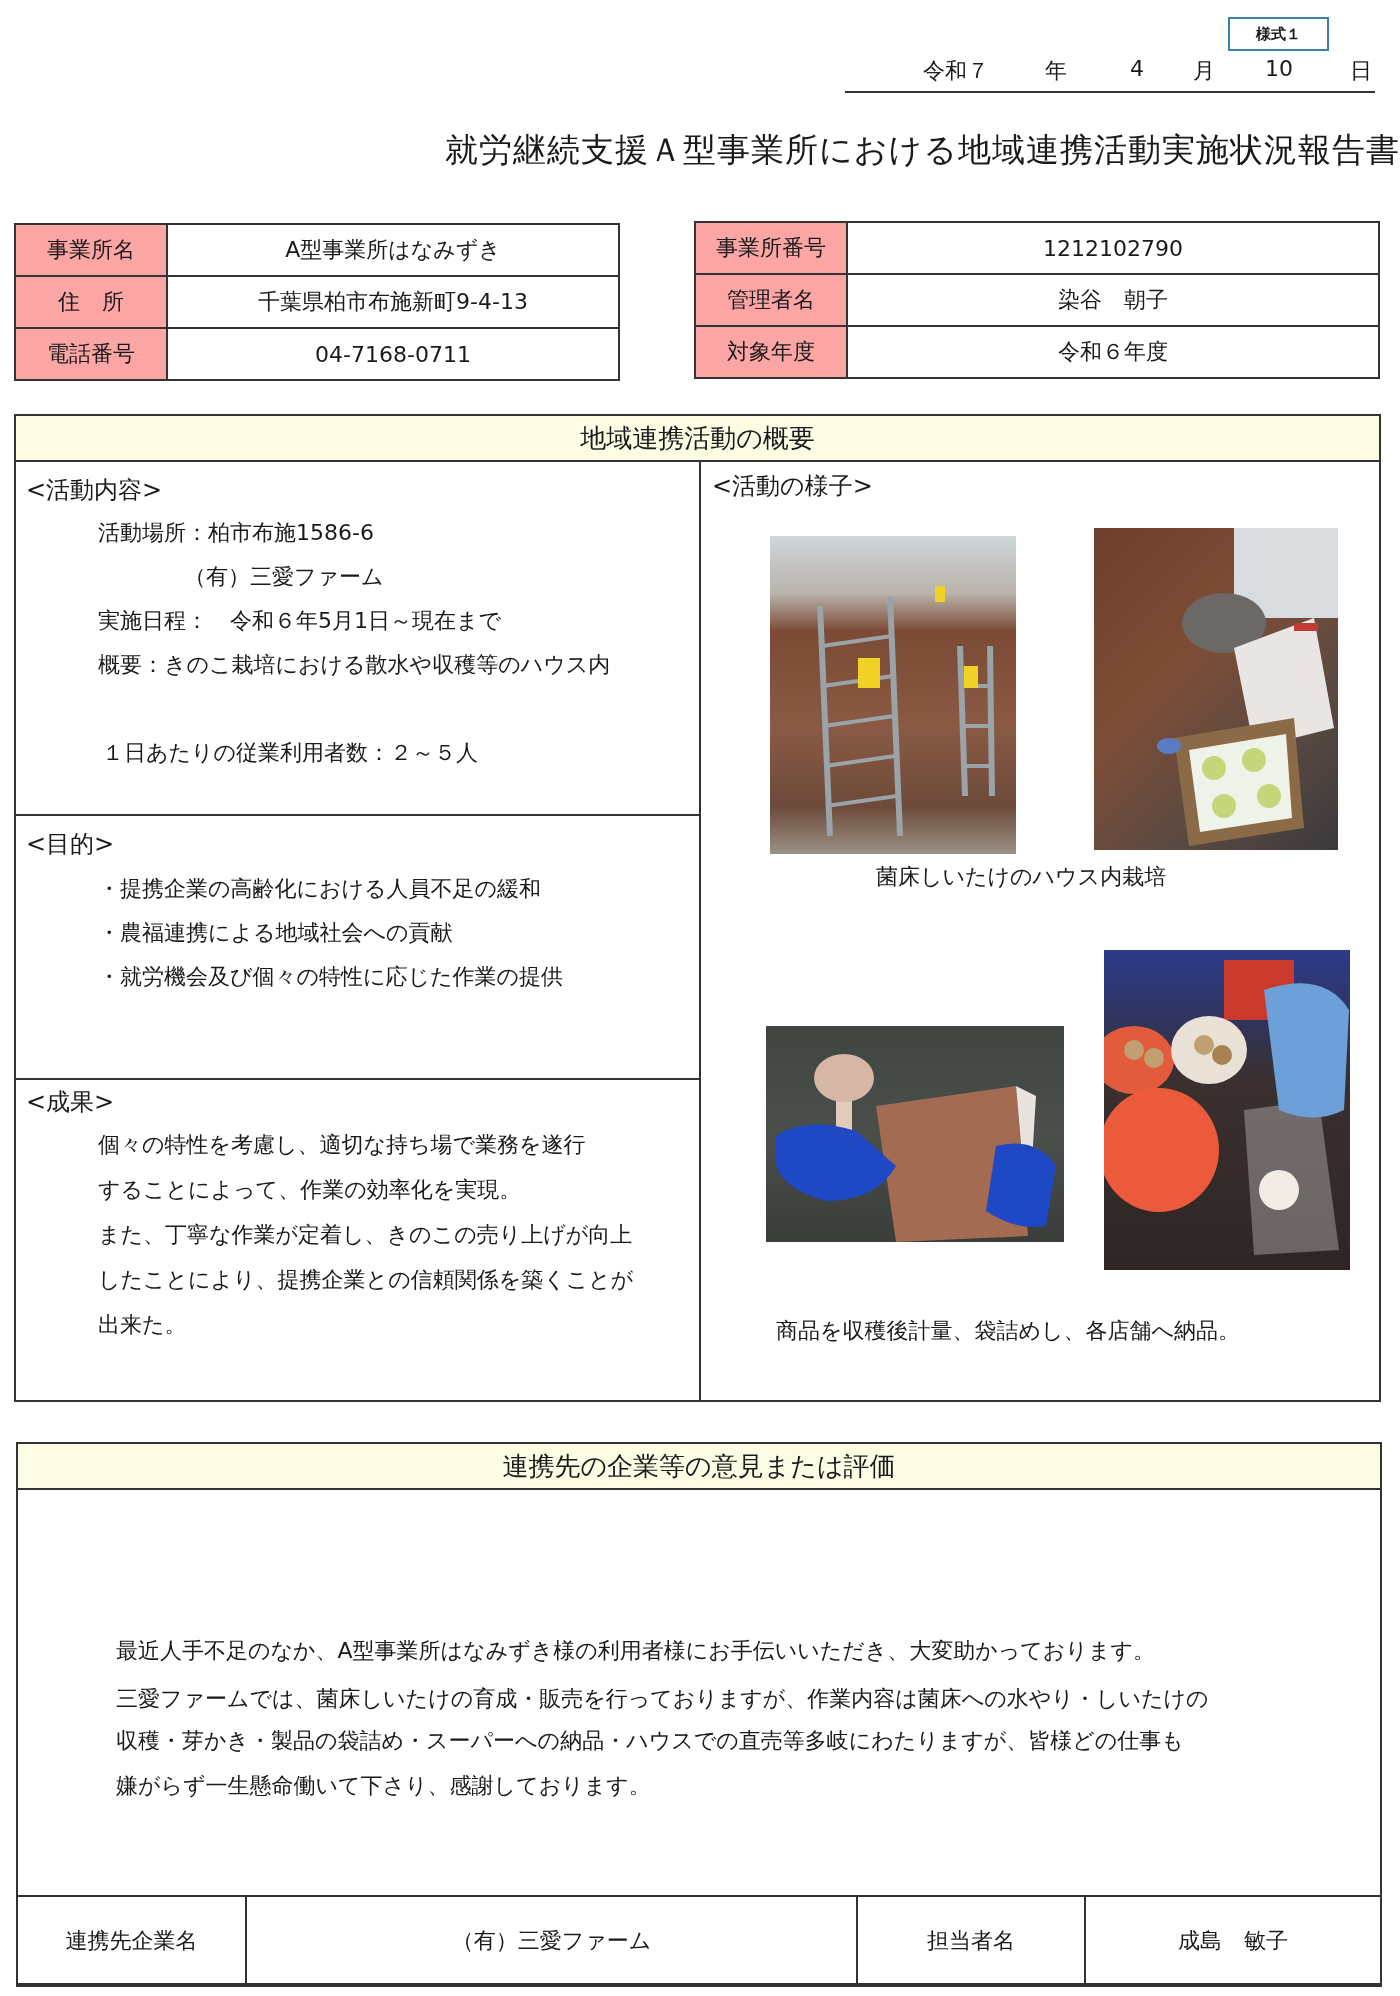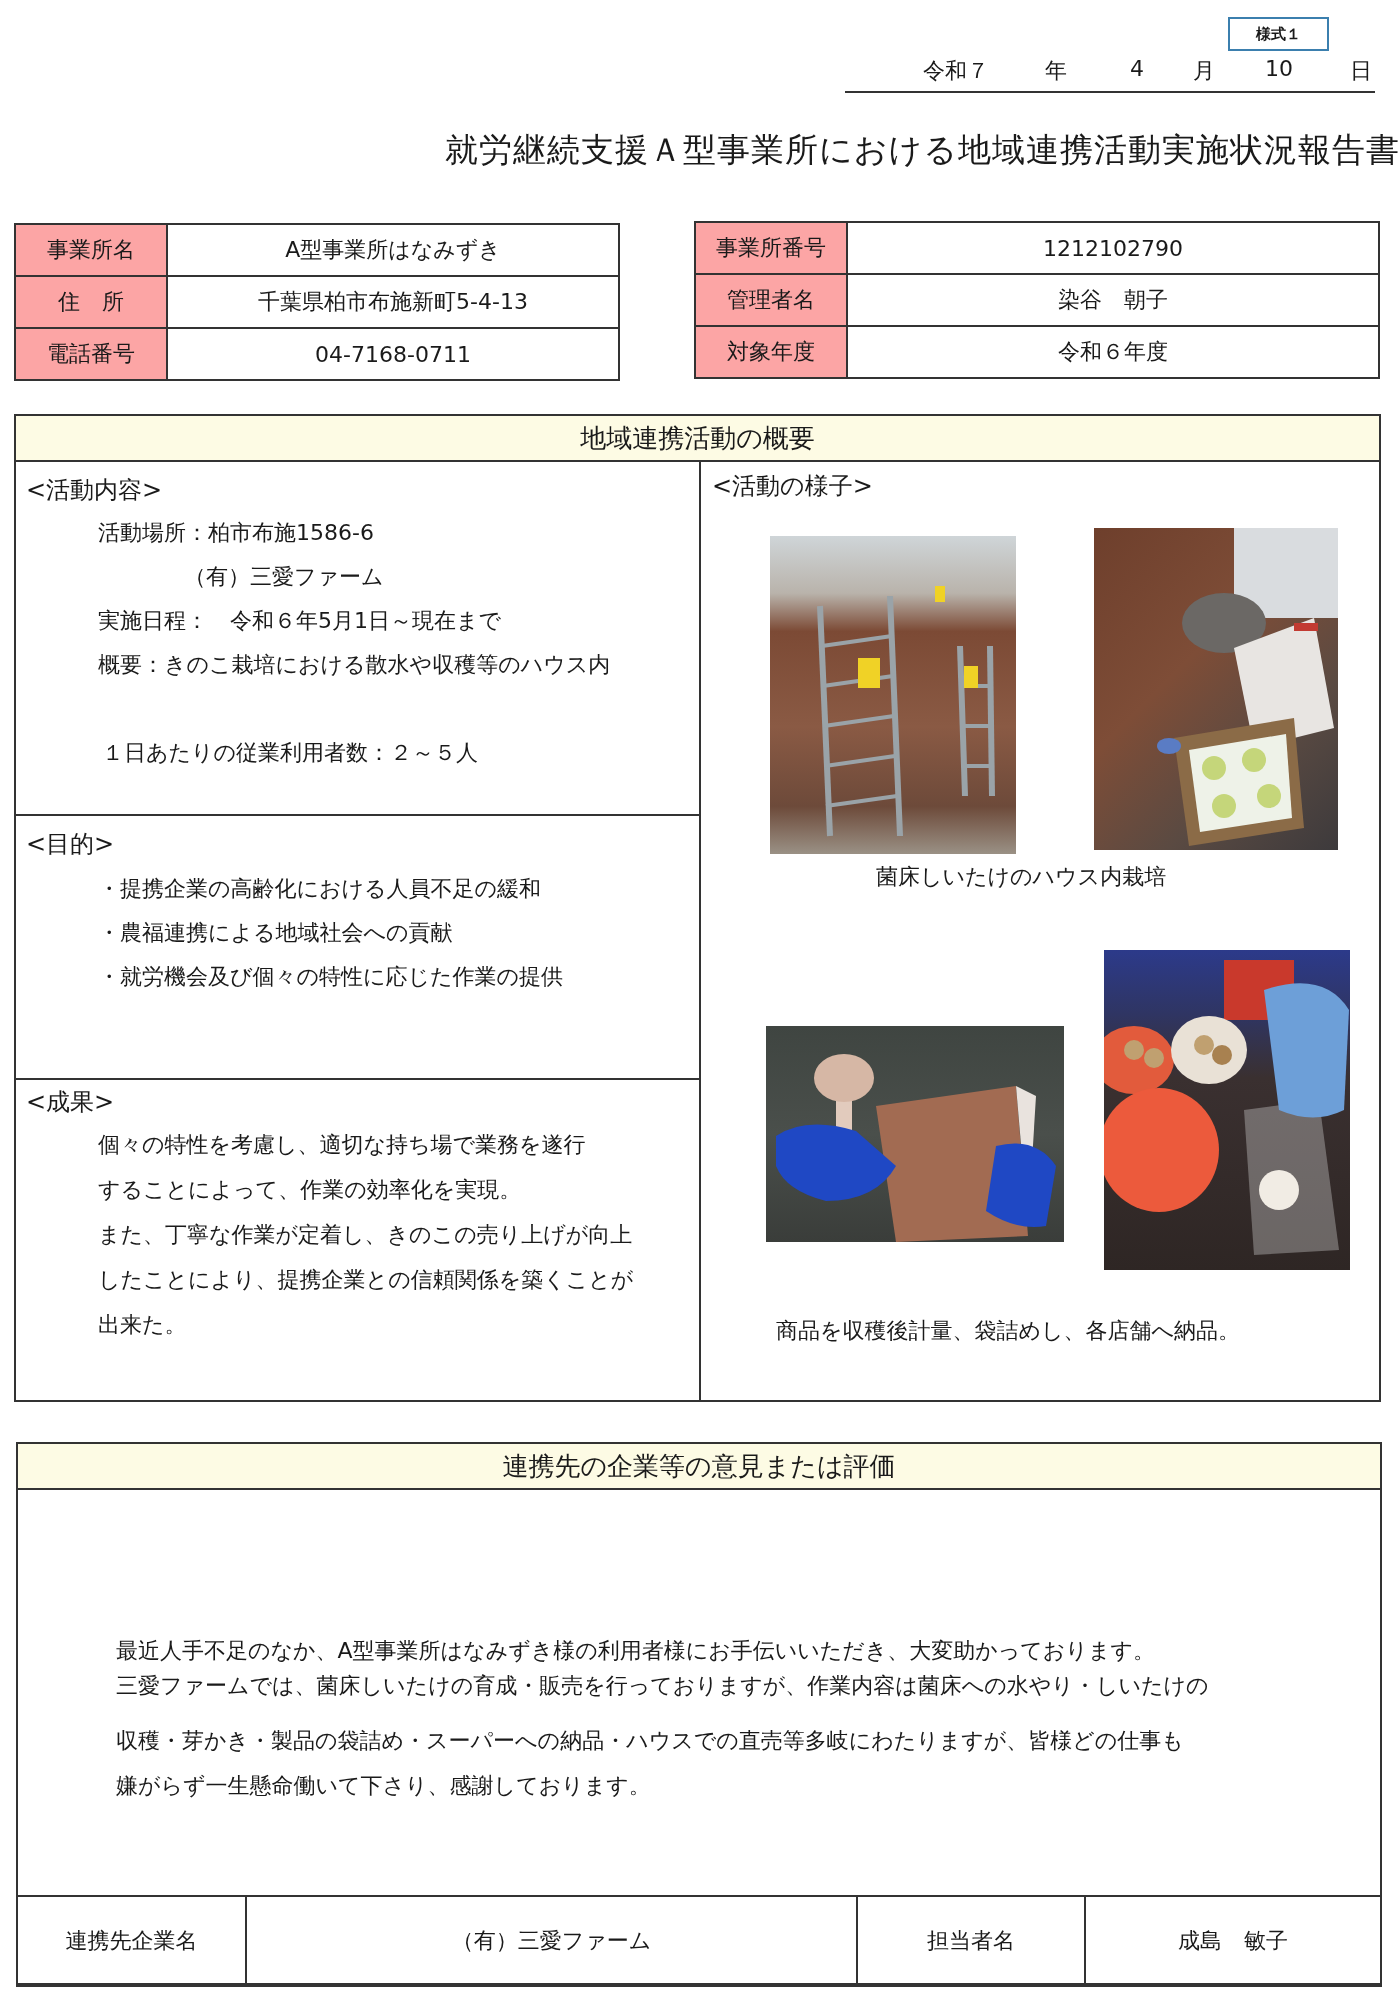--- a/index.html
+++ b/index.html
@@ -55,21 +55,21 @@
 <div class="abs doc-title">就労継続支援Ａ型事業所における地域連携活動実施状況報告書</div>
 
 <table class="info-table" style="left:14px; top:223px; width:606px;">
   <tbody>
       <tr>
     <td class="lbl" style="width:152px">事業所名</td>
     <td>A型事業所はなみずき</td>
   </tr>
   <tr>
     <td class="lbl">住　所</td>
-    <td>千葉県柏市布施新町5-4-13</td>
+    <td>千葉県柏市布施新町9-4-13</td>
   </tr>
   <tr>
     <td class="lbl">電話番号</td>
     <td>04-7168-0711</td>
   </tr>
 </tbody>
   </table>
 
 <table class="info-table" style="left:694px; top:221px; width:686px;">
   <tbody>
@@ -191,21 +191,21 @@
     </svg>
   </div>
 
   <div class="caption" style="left:760px; top:900px;">商品を収穫後計量、袋詰めし、各店舗へ納品。</div>
 </div>
 
 <div class="abs section" style="left:16px; top:1442px; width:1366px; height:543px;">
   <div class="section-header">連携先の企業等の意見または評価</div>
 
   <div class="eval-line" style="top:192px;">最近人手不足のなか、A型事業所はなみずき様の利用者様にお手伝いいただき、大変助かっております。</div>
-  <div class="eval-line" style="top:227px;">三愛ファームでは、菌床しいたけの育成・販売を行っておりますが、作業内容は菌床への水やり・しいたけの</div>
+  <div class="eval-line" style="top:240px;">三愛ファームでは、菌床しいたけの育成・販売を行っておりますが、作業内容は菌床への水やり・しいたけの</div>
   <div class="eval-line" style="top:282px;">収穫・芽かき・製品の袋詰め・スーパーへの納品・ハウスでの直売等多岐にわたりますが、皆様どの仕事も</div>
   <div class="eval-line" style="top:327px;">嫌がらず一生懸命働いて下さり、感謝しております。</div>
 </div>
 
 <table class="bottom-table" style="left:16px; top:1895px; width:1366px;">
   <tbody>
       <tr>
     <td style="width:229px">連携先企業名</td>
     <td style="width:611px">（有）三愛ファーム</td>
     <td style="width:228px">担当者名</td>

